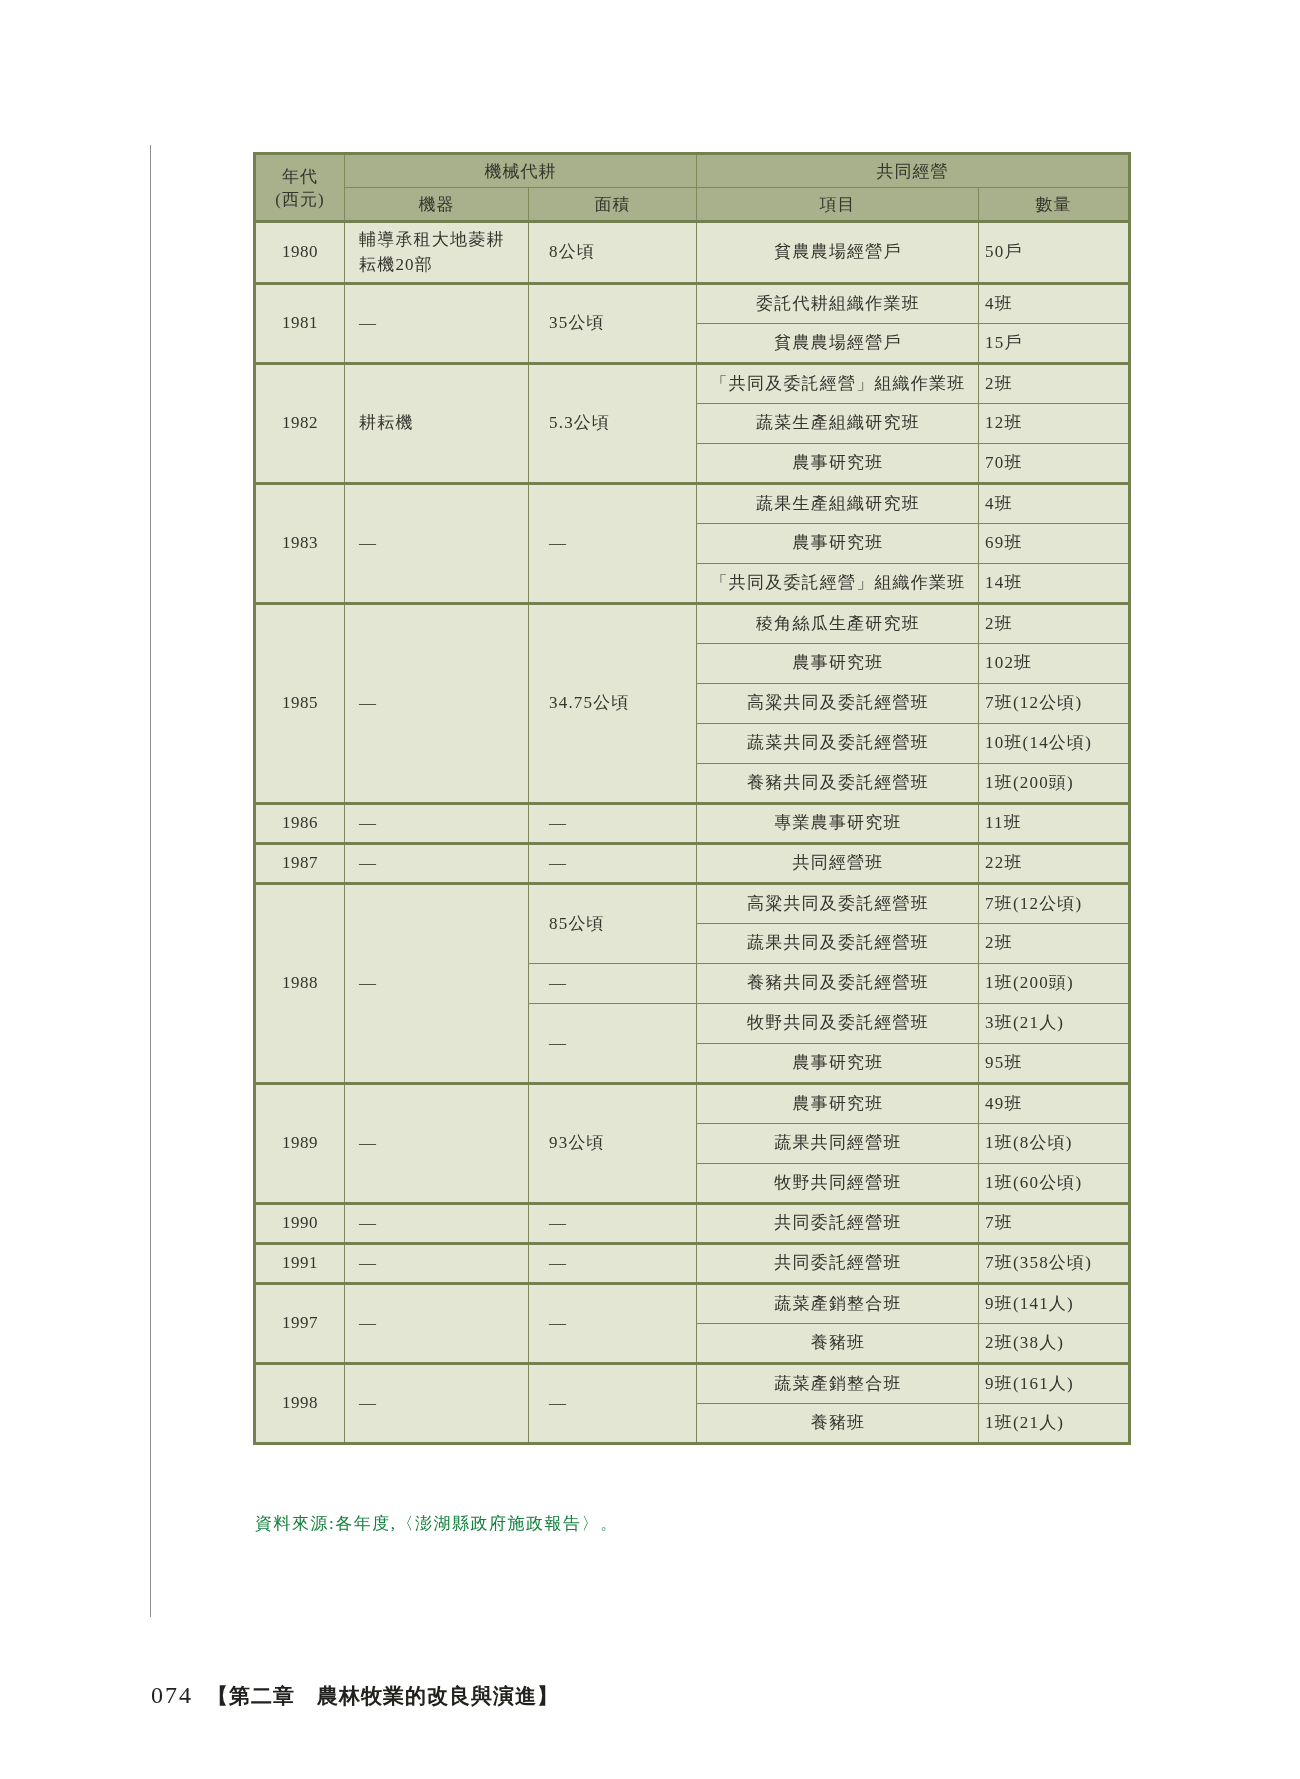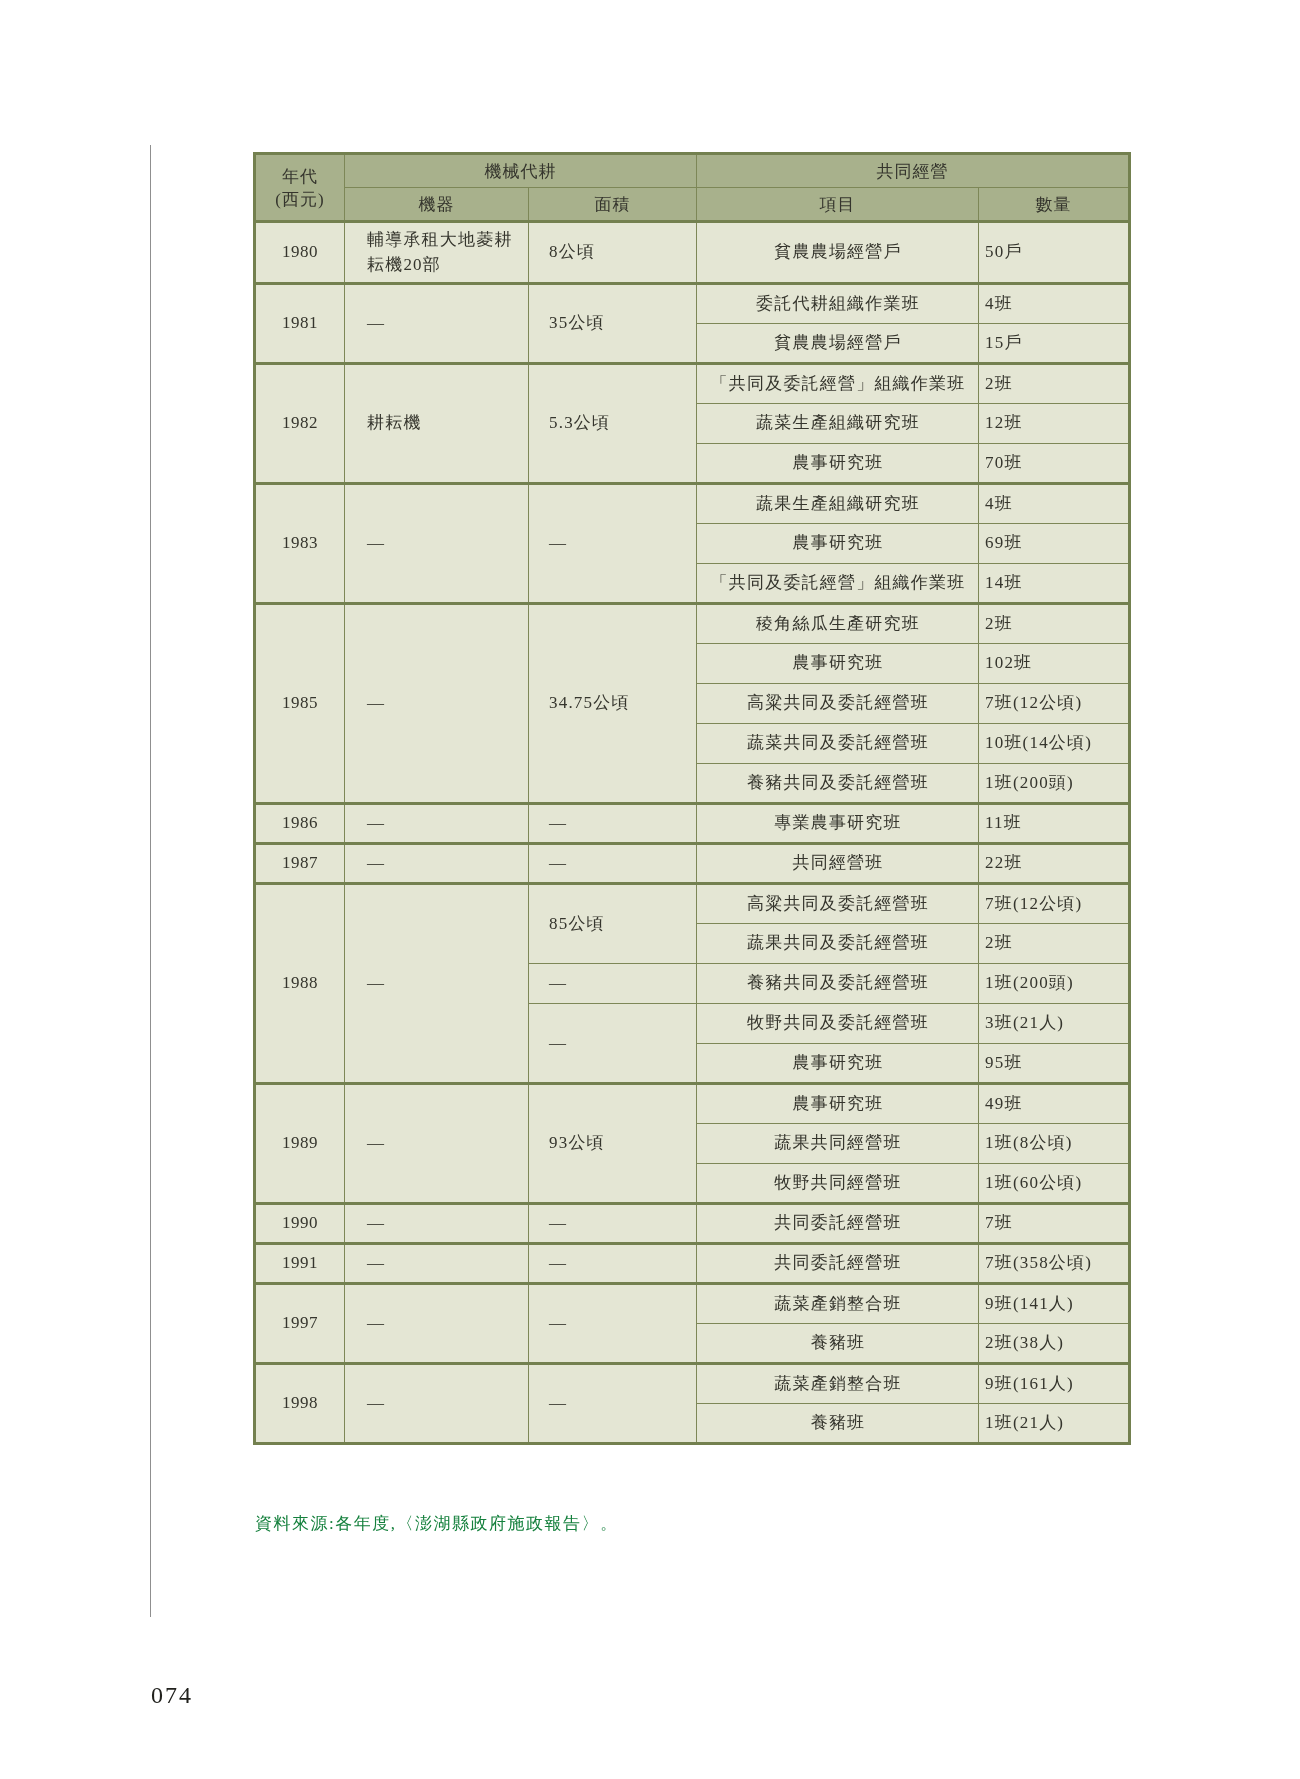--- a/index.html
+++ b/index.html
@@ -38,21 +38,21 @@
   .stats thead tr:last-child th{border-bottom:3px solid var(--border);}
   .stats td{
     background:var(--cell-bg);
     border:1px solid var(--border-thin);
     font-size:17px;letter-spacing:1.2px;line-height:1.45;
     vertical-align:middle;height:40px;padding:2px 6px;
   }
   .stats tr.group-start td{border-top:3px solid var(--border);}
   .stats tr.tall td{height:62px;}
   td.year-cell{text-align:center;letter-spacing:0.5px;}
-  td.machine-cell{text-align:left;padding-left:22px;}
+  td.machine-cell{text-align:left;padding-left:14px;}
   td.area-cell{text-align:left;padding-left:20px;}
   td.item-cell{text-align:center;padding-left:7px;}
   td.qty-cell{text-align:left;}
   .source-note{
     position:absolute;left:255px;top:1512px;
     font-size:17px;letter-spacing:1.5px;color:#15803d;
   }
   .footer{
     position:absolute;left:151px;top:1670px;
     display:flex;align-items:baseline;gap:14px;color:#21211d;
@@ -250,13 +250,14 @@
           <td class="qty-cell">1班(21人)</td>
         </tr>
       </tbody>
   </table>
 </div>
 
 <div class="source-note">資料來源:各年度,〈澎湖縣政府施政報告〉。</div>
 
 <div class="footer">
   <span class="page-num">074</span>
+  <span class="chapter">【第二章　農林牧業的改良與演進】</span>
 </div>
 
 </body></html>

